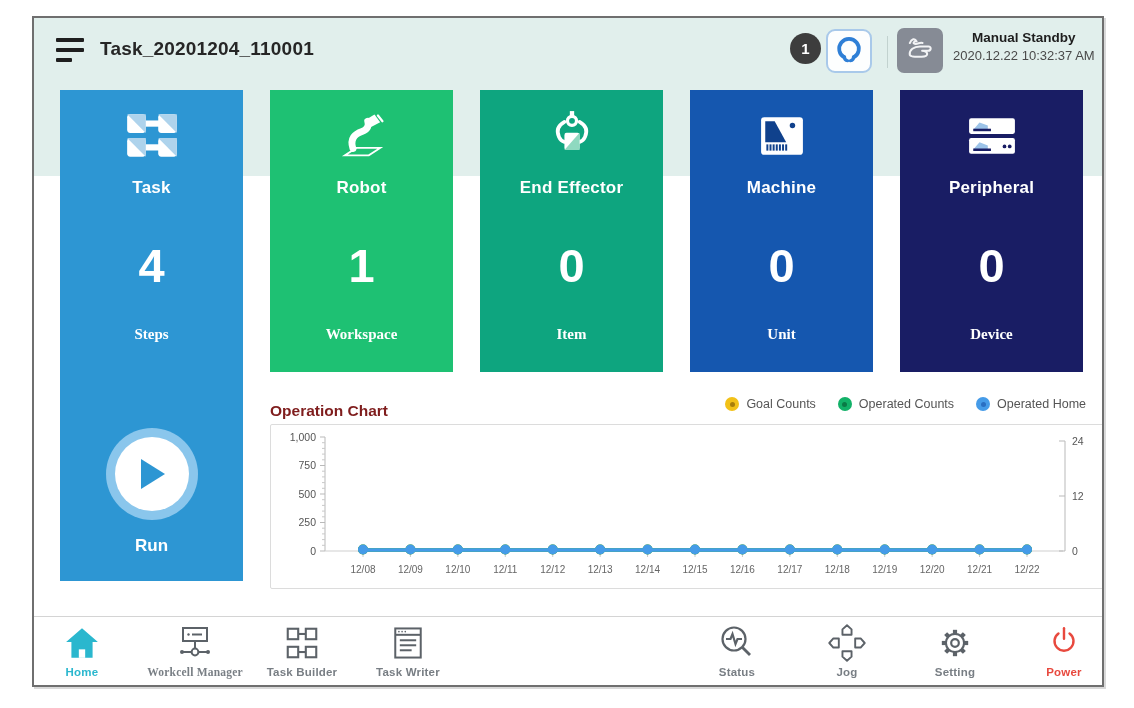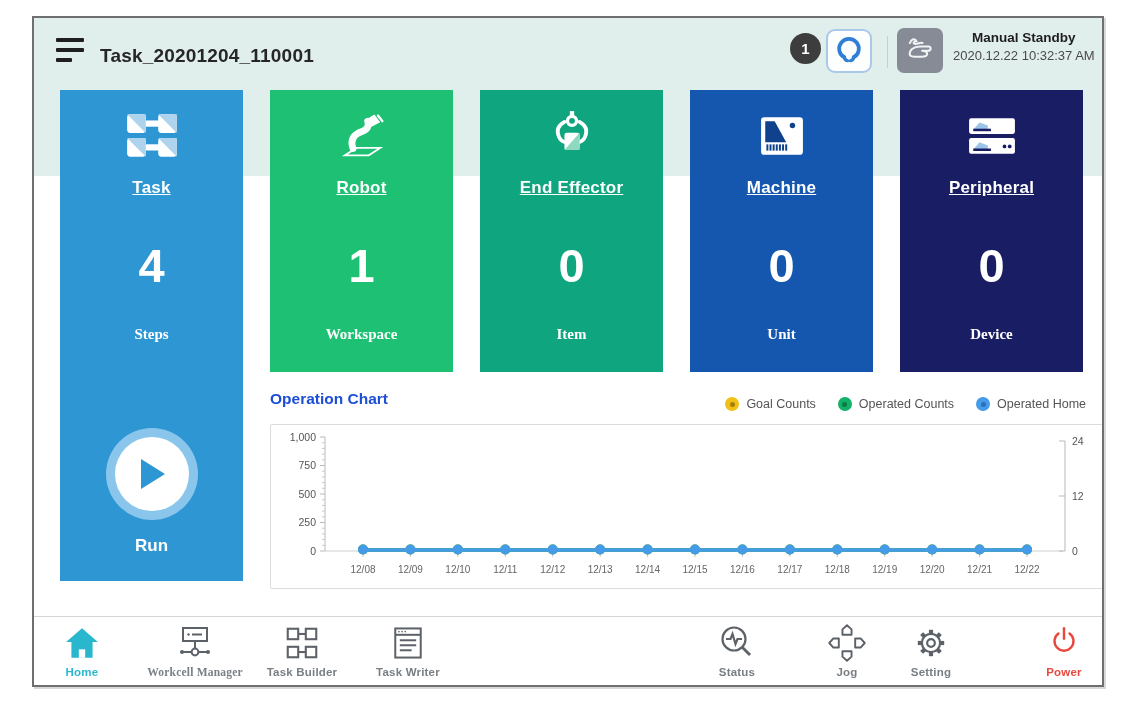--- a/index.html
+++ b/index.html
@@ -8,46 +8,46 @@
   #frame{position:absolute;left:32px;top:16px;width:1072px;height:671px;background:#ffffff;
          border:2px solid #6f6f6f;box-sizing:border-box;overflow:hidden;box-shadow:2px 2px 0 rgba(0,0,0,.15);}
 
   
   .header-band{position:absolute;left:0;top:0;width:100%;height:158px;background:#e1efec;}
   .hamburger{position:absolute;left:22px;top:20px;width:30px;height:26px;cursor:pointer;}
   .hamburger i{display:block;background:#1f1f1f;height:4px;border-radius:1px;margin-bottom:6px;}
   .hamburger i:nth-child(1){width:28px;}
   .hamburger i:nth-child(2){width:28px;}
   .hamburger i:nth-child(3){width:16px;}
-  .app-title{position:absolute;left:66px;top:20px;font-size:19px;font-weight:bold;color:#262626;letter-spacing:.2px;margin-top:7px;}
+  .app-title{position:absolute;left:66px;top:20px;font-size:19px;font-weight:bold;color:#262626;letter-spacing:.2px;}
   .notif-badge{position:absolute;left:756px;top:15px;width:31px;height:31px;border-radius:50%;
                background:#3d3d3d;color:#fff;font-size:15px;font-weight:bold;display:flex;align-items:center;justify-content:center;}
   .gripper-btn{position:absolute;left:792px;top:11px;width:46px;height:44px;background:#fdfefe;
                border:2px solid #a9c9ea;border-radius:9px;box-sizing:border-box;display:flex;align-items:center;justify-content:center;cursor:pointer;}
   .hdr-divider{position:absolute;left:853px;top:18px;width:1px;height:32px;background:#c2d2cf;}
   .mode-btn{position:absolute;left:863px;top:10px;width:46px;height:45px;background:#868b95;border-radius:7px;
             display:flex;align-items:center;justify-content:center;cursor:pointer;}
   .mode-text{position:absolute;left:919px;top:11px;line-height:1.35;}
   .mode-label{font-size:13.5px;font-weight:bold;color:#1e1e1e;margin-left:19px;}
   .mode-time{font-size:13px;color:#4a4a4a;}
 
   
   .stat-card{position:absolute;top:72px;width:183px;height:282px;color:#fff;text-align:center;cursor:pointer;}
   .stat-card.tall{height:491px;}
   .card-icon{position:absolute;top:16px;left:0;width:100%;height:60px;display:flex;align-items:center;justify-content:center;}
-  .card-title{position:absolute;top:88px;left:0;width:100%;font-size:17px;font-weight:bold;letter-spacing:.2px;text-decoration:underline;}
+  .card-title{position:absolute;top:88px;left:0;width:100%;font-size:17px;font-weight:bold;letter-spacing:.2px;}
   .card-value{position:absolute;top:148px;left:0;width:100%;font-size:47px;line-height:56px;font-weight:bold;}
   .card-unit{position:absolute;top:236px;left:0;width:100%;font-size:15px;font-weight:bold;font-family:Liberation Serif, serif;}
   .run-btn{position:absolute;top:338px;left:50%;margin-left:-46px;width:92px;height:92px;border-radius:50%;
            background:#8ac6ec;display:flex;align-items:center;justify-content:center;cursor:pointer;}
   .run-btn .inner{width:74px;height:74px;border-radius:50%;background:#ffffff;display:flex;align-items:center;justify-content:center;}
   .run-label{position:absolute;top:446px;left:0;width:100%;font-size:17px;font-weight:bold;}
 
   
-  .op-title{position:absolute;left:236px;top:372px;font-size:15.5px;font-weight:bold;color:#1d4ed8;}
+  .op-title{position:absolute;left:236px;top:384px;font-size:15.5px;font-weight:bold;color:#7f1d1d;}
   .legend{position:absolute;right:0;top:379px;left:560px;display:flex;justify-content:flex-end;gap:22px;padding-right:16px;}
   .legend-item{display:flex;align-items:center;gap:7px;font-size:12.5px;color:#555;}
   .legend-dot{width:14px;height:14px;border-radius:50%;display:flex;align-items:center;justify-content:center;}
   .legend-dot i{width:5px;height:5px;border-radius:50%;display:block;}
   .chart-box{position:absolute;left:236px;top:406px;width:837px;height:165px;background:#fff;
              border:1px solid #dcdcdc;border-radius:2px;box-sizing:border-box;}
   .chart-box svg{display:block;}
 
   
   .bottom-nav{position:absolute;left:0;top:598px;width:100%;height:73px;background:#fff;border-top:1px solid #d4d4d4;padding-left:20px;}
@@ -419,21 +419,21 @@
         <svg width="40" height="40" viewBox="0 0 44 44" fill="none" stroke="#5c6268" stroke-width="2.1" stroke-linejoin="round">
           <polygon points="17,13 17,7 22,2.5 27,7 27,13"></polygon>
           <polygon points="17,31 17,37 22,41.5 27,37 27,31"></polygon>
           <polygon points="13,17 7,17 2.5,22 7,27 13,27"></polygon>
           <polygon points="31,17 37,17 41.5,22 37,27 31,27"></polygon>
         </svg>
       </div>
       <div class="nav-label">Jog</div>
     </div>
 
-    <div class="nav-item" style="left:837px;text-align:center;">
+    <div class="nav-item" style="left:861px;text-align:center;">
       <div class="nav-ic">
         <svg width="40" height="40" viewBox="0 0 44 44" fill="none" stroke="#5c6268">
           <circle cx="22" cy="22" r="10" stroke-width="2.4"></circle>
           <circle cx="22" cy="22" r="4.2" stroke-width="2.4"></circle>
           <g stroke-width="4.6">
             <line x1="32" y1="22" x2="36.5" y2="22"></line>
                 <line x1="7.5" y1="22" x2="12" y2="22"></line>
             <line x1="22" y1="32" x2="22" y2="36.5"></line>
                 <line x1="22" y1="7.5" x2="22" y2="12"></line>
             <line x1="29.1" y1="29.1" x2="32.3" y2="32.3"></line>

